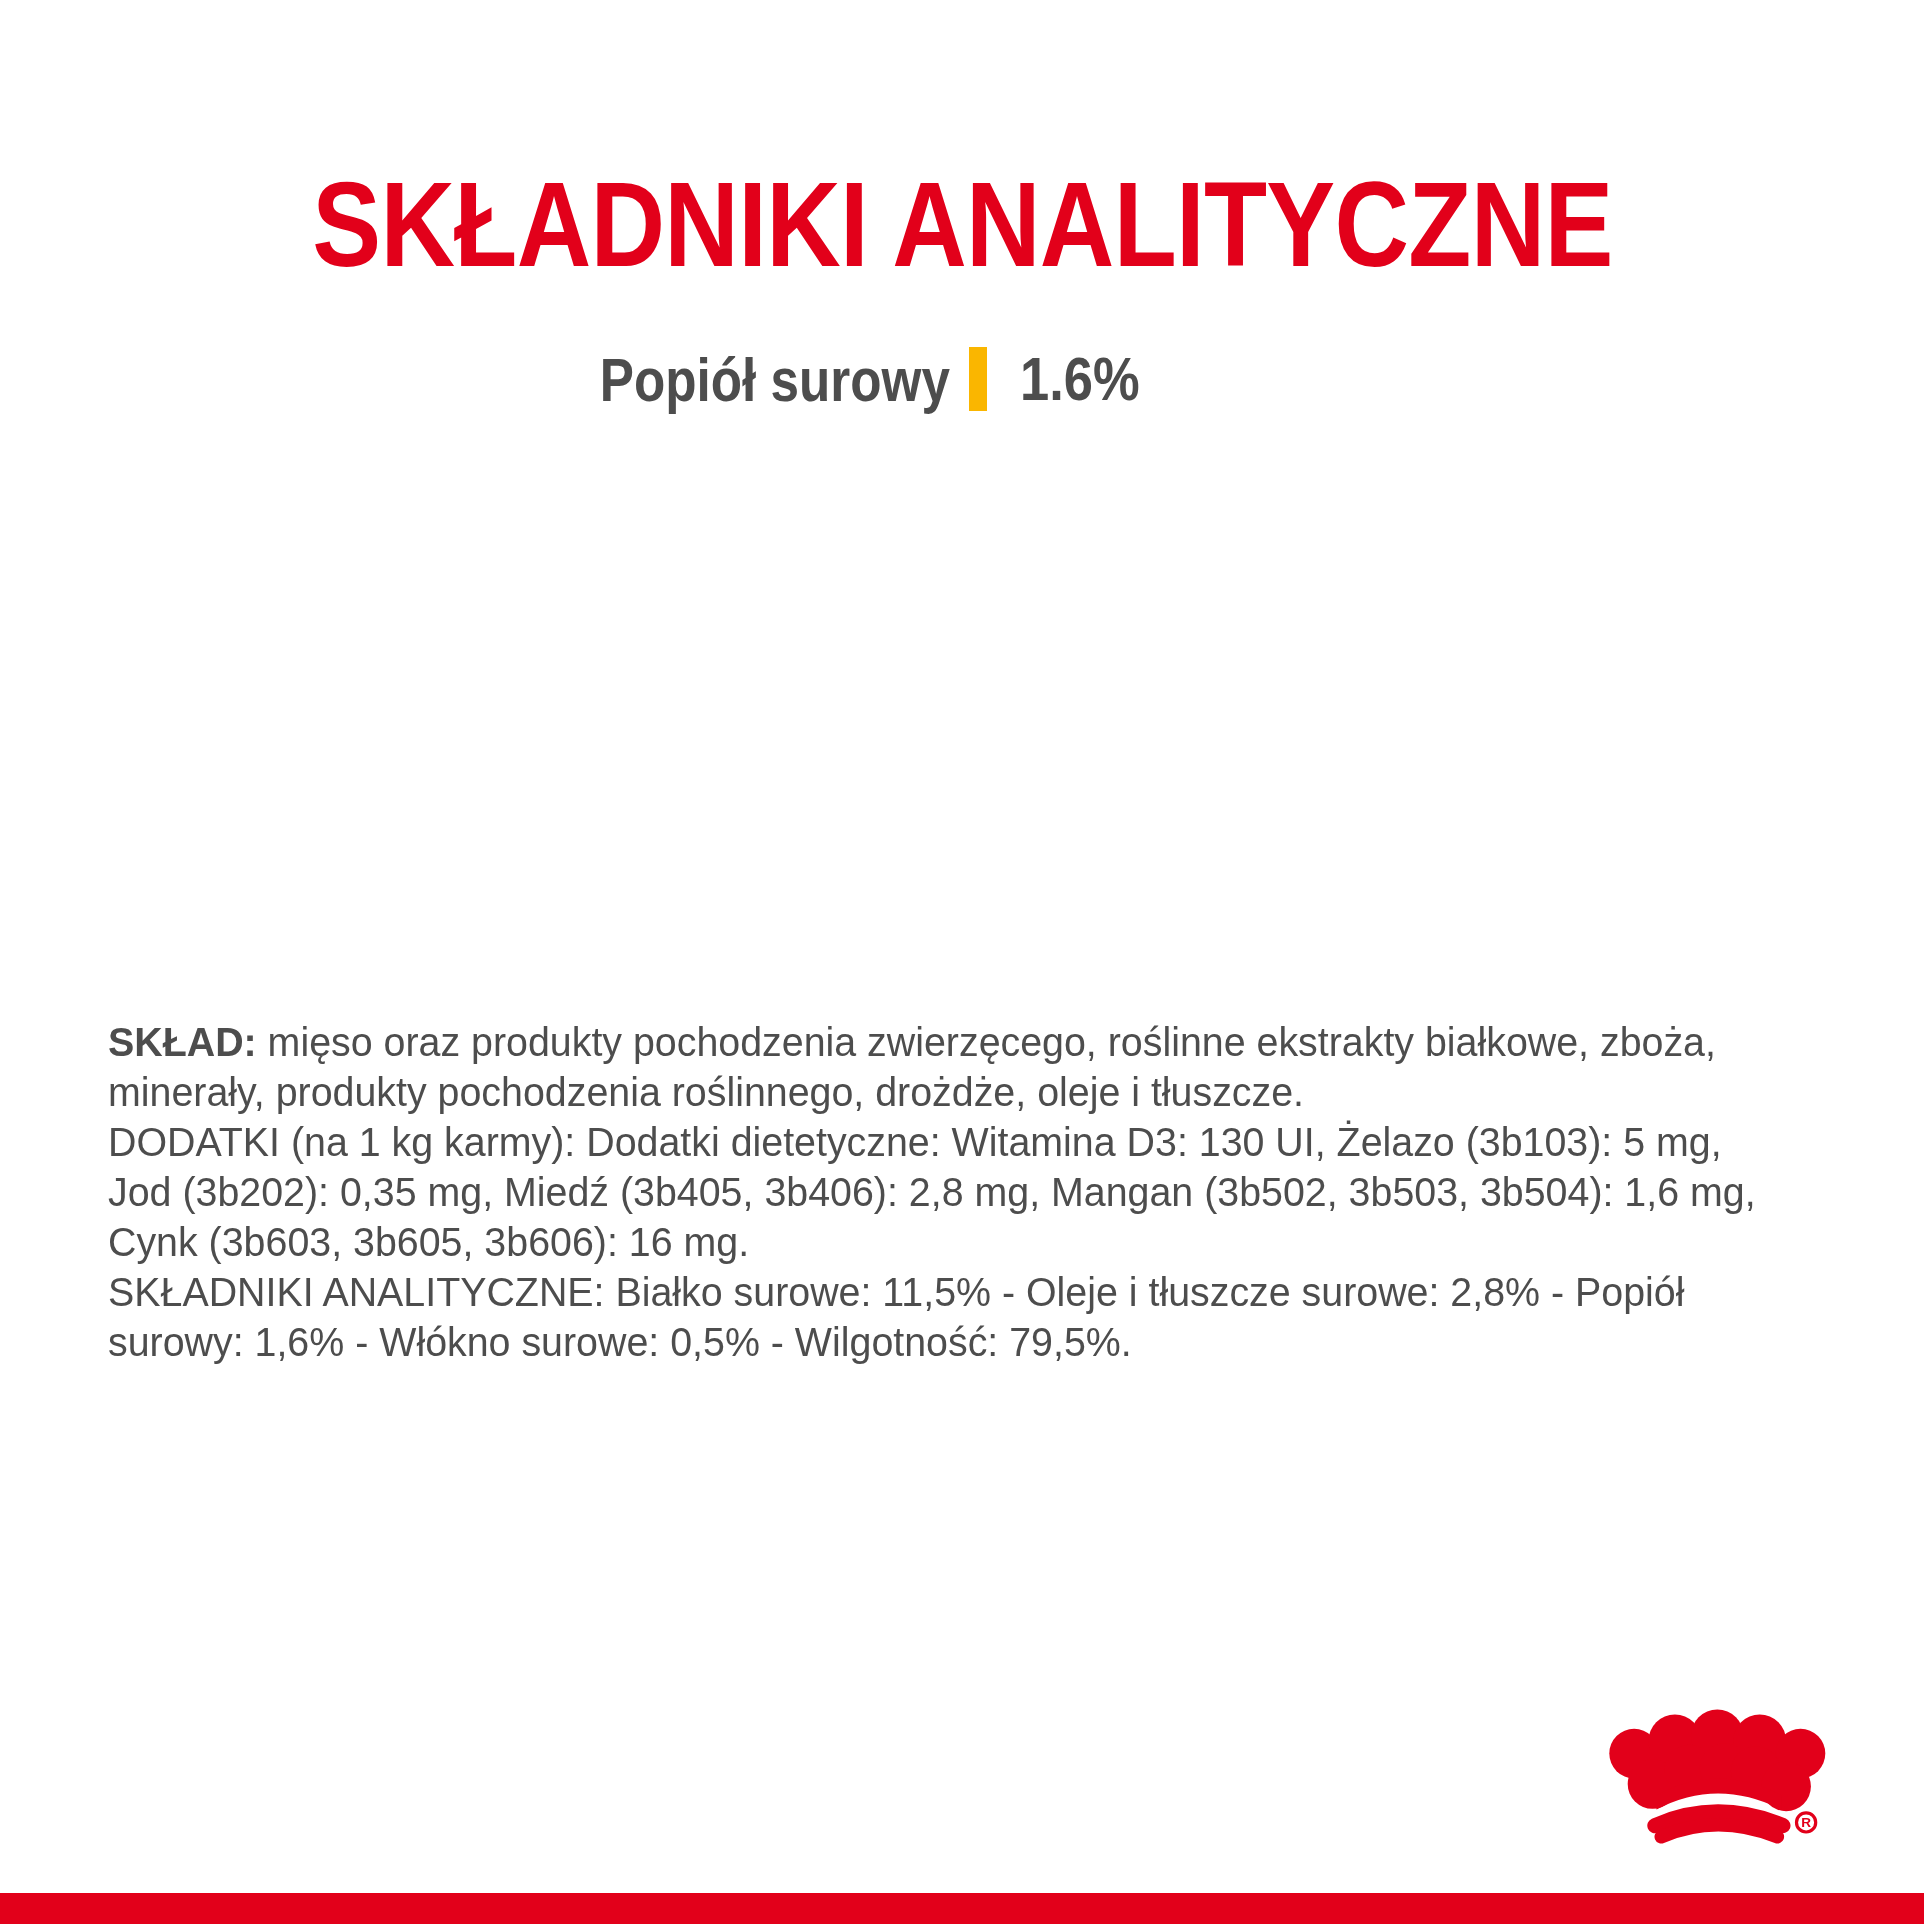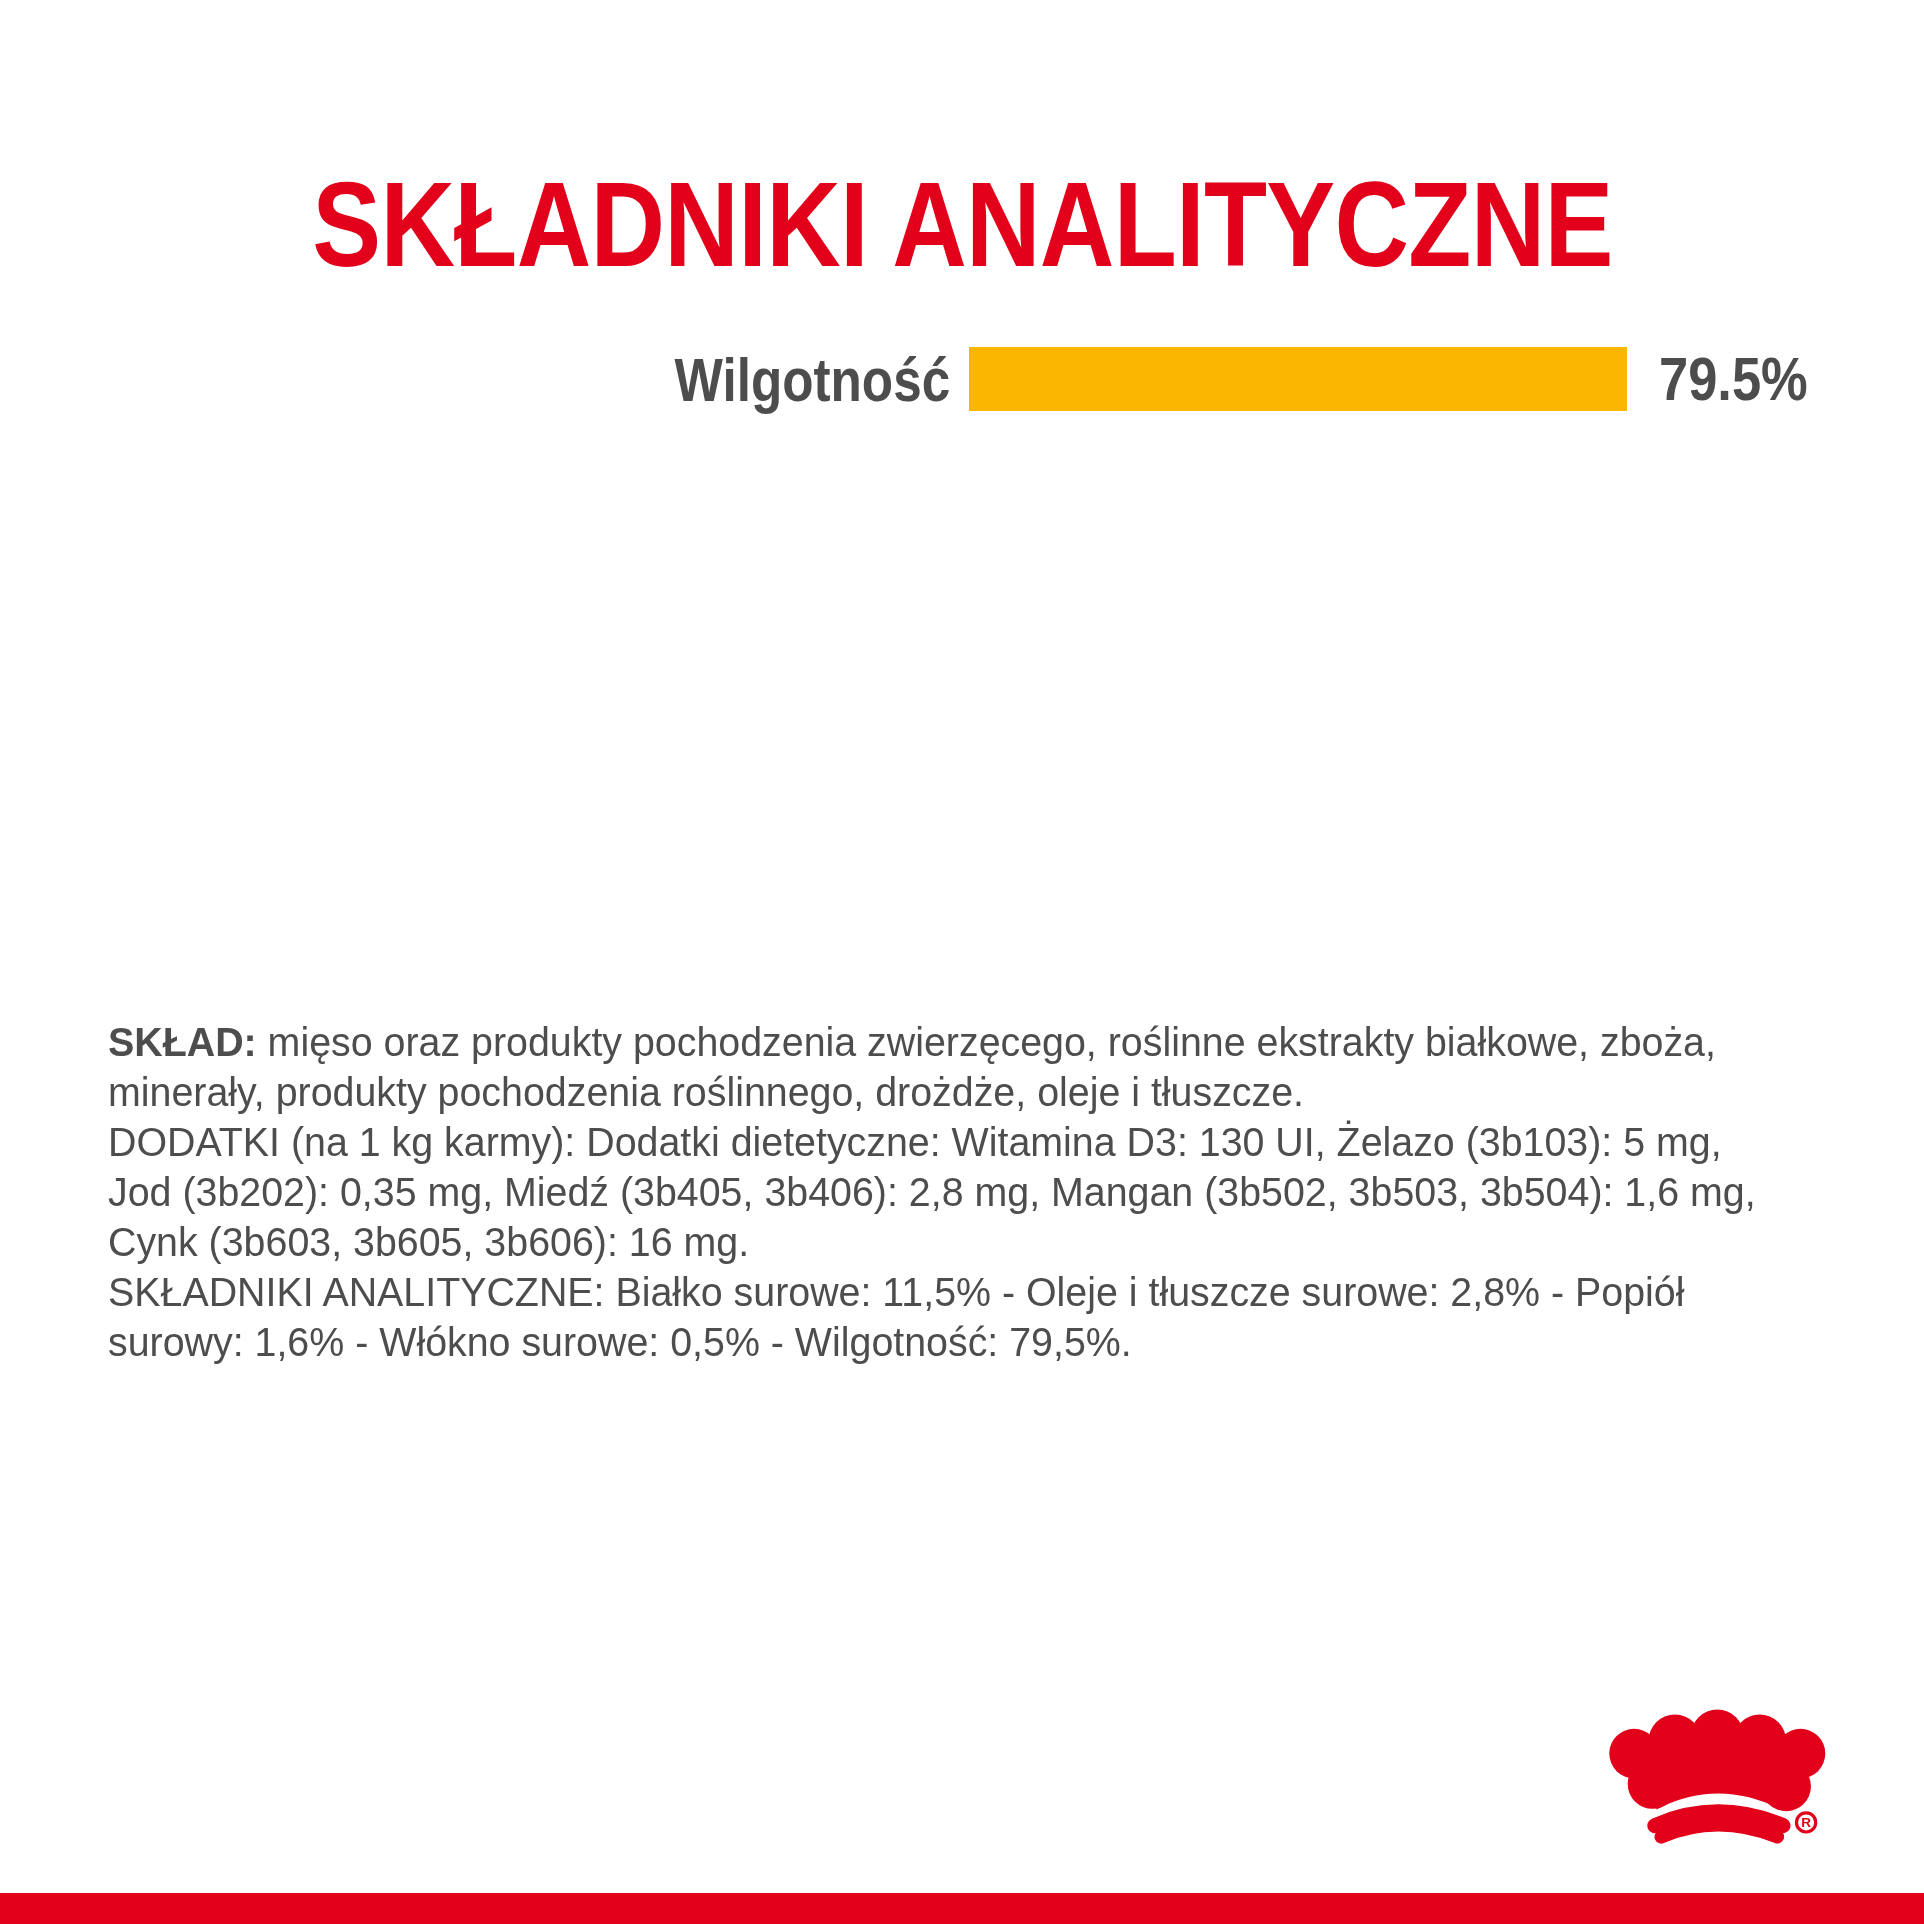--- a/index.html
+++ b/index.html
@@ -125,27 +125,27 @@
 <body>
 
 <div class="page">
 
   <h1 class="title">SKŁADNIKI ANALITYCZNE</h1>
 
   <div class="chart">
 
 
 
+    <div class="row">
+      <span class="row-label">Popiół surowy</span>
+      <span class="row-bar" style="width:17.6px;"></span>
+      <span class="row-value" style="left:1020px;">1.6%</span>
+    </div>
 
 
-    <div class="row">
-      <span class="row-label">Wilgotność</span>
-      <span class="row-bar" style="width:658px;"></span>
-      <span class="row-value" style="left:1659px;">79.5%</span>
-    </div>
 
   </div>
 
   <div class="body-copy">
     <p><span class="bold">SKŁAD:</span><span> mięso oraz produkty pochodzenia zwierzęcego, roślinne ekstrakty białkowe, zboża, minerały, produkty pochodzenia roślinnego, drożdże, oleje i tłuszcze.</span></p>
     <p>DODATKI (na 1 kg karmy): Dodatki dietetyczne: Witamina D3: 130 UI, Żelazo (3b103): 5 mg, Jod (3b202): 0,35 mg, Miedź (3b405, 3b406): 2,8 mg, Mangan (3b502, 3b503, 3b504): 1,6 mg, Cynk (3b603, 3b605, 3b606): 16 mg.</p>
     <p>SKŁADNIKI ANALITYCZNE: Białko surowe: 11,5% - Oleje i tłuszcze surowe: 2,8% - Popiół surowy: 1,6% - Włókno surowe: 0,5% - Wilgotność: 79,5%.</p>
   </div>
 
   <div class="logo">

